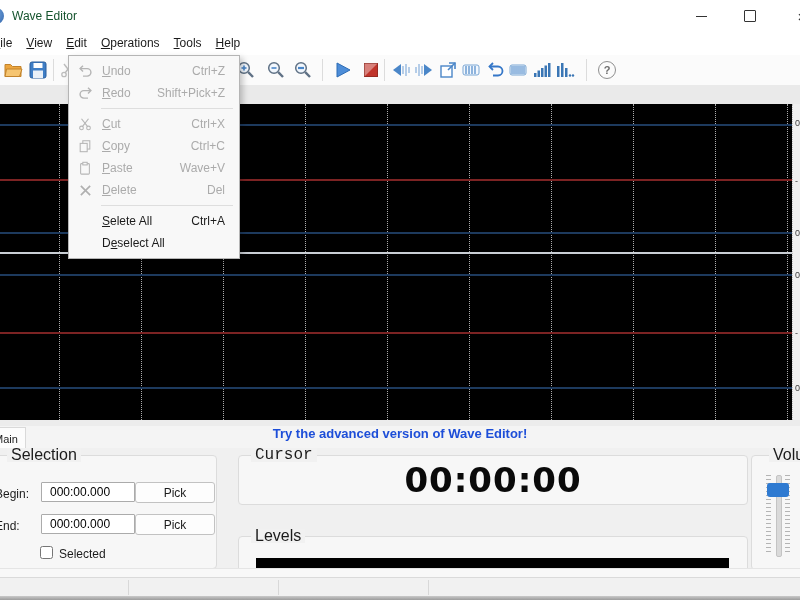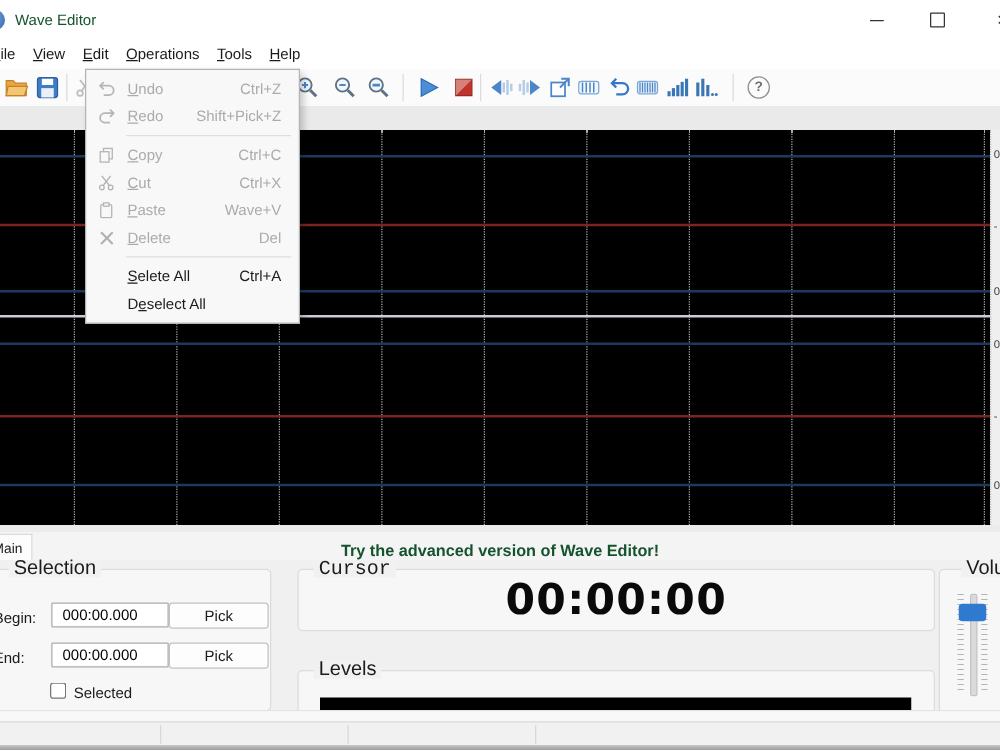--- a/index.html
+++ b/index.html
@@ -50,22 +50,22 @@
   .mi-sc{margin-left:auto;}
   .mi.dis{color:#ababab;}
   .mi.en{color:#1c1c1c;}
   .menu-sep{height:1px;background:#dedede;margin:4px 6px 4px 32px;}
 
   
   .strip1{position:absolute;left:0;top:420px;width:834px;height:6px;background:#ececec;}
   .tabrow{position:absolute;left:0;top:426px;width:834px;height:22px;background:#f4f4f4;}
   .tab{position:absolute;left:0;top:1px;width:38px;height:21px;background:#fcfcfc;border:1px solid #d9d9d9;
        border-bottom:none;display:flex;align-items:center;justify-content:center;font-size:11px;}
-  .promo{position:absolute;left:14px;top:0;width:800px;height:22px;display:flex;align-items:flex-end;justify-content:center;
-         font-size:13px;font-weight:bold;color:#14532d;cursor:pointer;}
+  .promo{position:absolute;left:14px;top:0;width:800px;height:22px;display:flex;align-items:flex-start;justify-content:center;
+         font-size:13px;font-weight:bold;color:#1d4ed8;cursor:pointer;}
 
   
   .panels{position:absolute;left:0;top:448px;width:834px;height:120px;background:#f0f0f0;}
   .gbox{position:absolute;border:1px solid #dcdcdc;border-radius:4px;background:#f7f7f7;}
   .legend{position:absolute;top:-8px;background:#f1f1f1;padding:0 4px;font-size:16px;color:#1b1b1b;line-height:14px;}
   .sel-label{position:absolute;font-size:12px;color:#1b1b1b;}
   .time-input{position:absolute;width:84px;height:18px;border:1px solid #ababab;background:#fff;
               font-family:"Liberation Sans",sans-serif;font-size:12px;padding:0 0 0 8px;border-radius:1px;}
   .pick-btn{position:absolute;width:80px;height:21px;background:#fdfdfd;border:1px solid #c2c2c2;border-radius:3px;
             font-family:"Liberation Sans",sans-serif;font-size:12px;color:#1b1b1b;}
@@ -307,38 +307,38 @@
               <path d="M15 5.5 H7 a4.5 4.5 0 0 0 0 9 H12" fill="none" stroke="#b5b5b5" stroke-width="1.7"></path>
             </svg>
       </span>
       <span class="mi-label"><span></span><span class="u">R</span><span>edo</span></span>
       <span class="mi-sc">Shift+Pick+Z</span>
     </div>
     <div class="menu-sep"></div>
     <div class="mi dis">
       <span class="mi-ic">
         <svg width="14" height="14" viewBox="0 0 16 16">
-              <rect x="5.5" y="2" width="8" height="9.5" fill="none" stroke="#b5b5b5" stroke-width="1.2"></rect>
-              <rect x="2.5" y="5" width="8" height="9.5" fill="#f8f8f8" stroke="#b5b5b5" stroke-width="1.2"></rect>
-            </svg>
-      </span>
-      <span class="mi-label"><span></span><span class="u">C</span><span>opy</span></span>
-      <span class="mi-sc">Ctrl+C</span>
-    </div>
-    <div class="mi dis">
-      <span class="mi-ic">
-        <svg width="14" height="14" viewBox="0 0 16 16">
               <line x1="4" y1="2" x2="11" y2="11" stroke="#b5b5b5" stroke-width="1.3"></line>
               <line x1="12" y1="2" x2="5" y2="11" stroke="#b5b5b5" stroke-width="1.3"></line>
               <circle cx="4" cy="12.5" r="2.1" fill="none" stroke="#b5b5b5" stroke-width="1.2"></circle>
               <circle cx="12" cy="12.5" r="2.1" fill="none" stroke="#b5b5b5" stroke-width="1.2"></circle>
             </svg>
       </span>
       <span class="mi-label"><span></span><span class="u">C</span><span>ut</span></span>
       <span class="mi-sc">Ctrl+X</span>
+    </div>
+    <div class="mi dis">
+      <span class="mi-ic">
+        <svg width="14" height="14" viewBox="0 0 16 16">
+              <rect x="5.5" y="2" width="8" height="9.5" fill="none" stroke="#b5b5b5" stroke-width="1.2"></rect>
+              <rect x="2.5" y="5" width="8" height="9.5" fill="#f8f8f8" stroke="#b5b5b5" stroke-width="1.2"></rect>
+            </svg>
+      </span>
+      <span class="mi-label"><span></span><span class="u">C</span><span>opy</span></span>
+      <span class="mi-sc">Ctrl+C</span>
     </div>
     <div class="mi dis">
       <span class="mi-ic">
         <svg width="14" height="14" viewBox="0 0 16 16">
               <rect x="3" y="3" width="10" height="12" rx="1" fill="none" stroke="#b5b5b5" stroke-width="1.2"></rect>
               <rect x="5.5" y="1.5" width="5" height="3" fill="#f8f8f8" stroke="#b5b5b5" stroke-width="1.2"></rect>
             </svg>
       </span>
       <span class="mi-label"><span></span><span class="u">P</span><span>aste</span></span>
       <span class="mi-sc">Wave+V</span>

